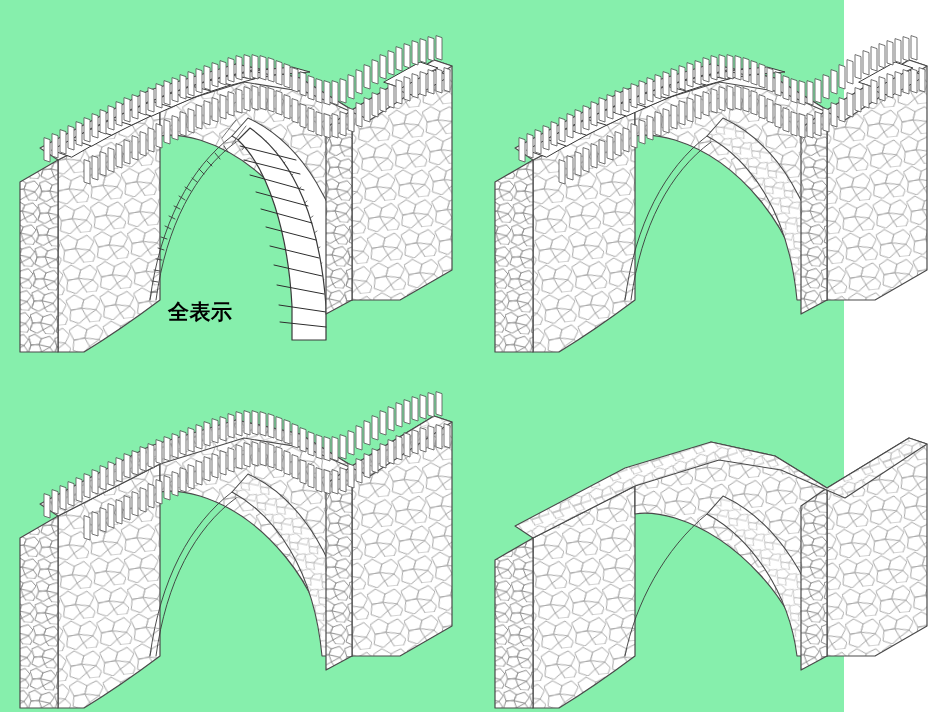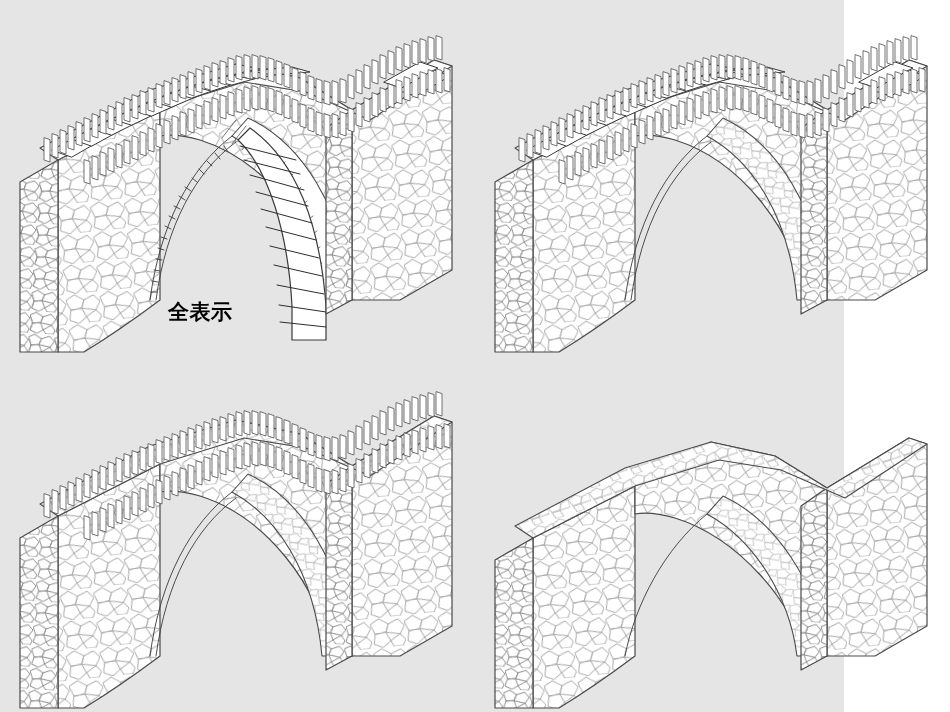--- a/index.html
+++ b/index.html
@@ -2,21 +2,21 @@
 <html><head>
 <meta charset="utf-8">
 <title>stone-arch-bridge-component-visibility</title>
 <style>
   html,body{margin:0;padding:0;background:#ffffff;}
   body{
     width:950px;height:712px;overflow:hidden;
     font-family:"Liberation Sans","DejaVu Sans",sans-serif;
     background:#ffffff;
   }
-  #sheet{position:relative;width:844px;height:712px;background:#e5e5e5;}
+  #sheet{position:relative;width:844px;height:712px;background:#86efac;}
   .panel{position:absolute;width:475px;height:356px;}
   .panel-art{position:absolute;left:0;top:0;width:475px;height:356px;}
   .panel-art svg{display:block;width:475px;height:356px;}
   .caption{
     position:absolute;
     font-weight:bold;
     font-size:21px;
     letter-spacing:.5px;
     color:#000;
     white-space:nowrap;

